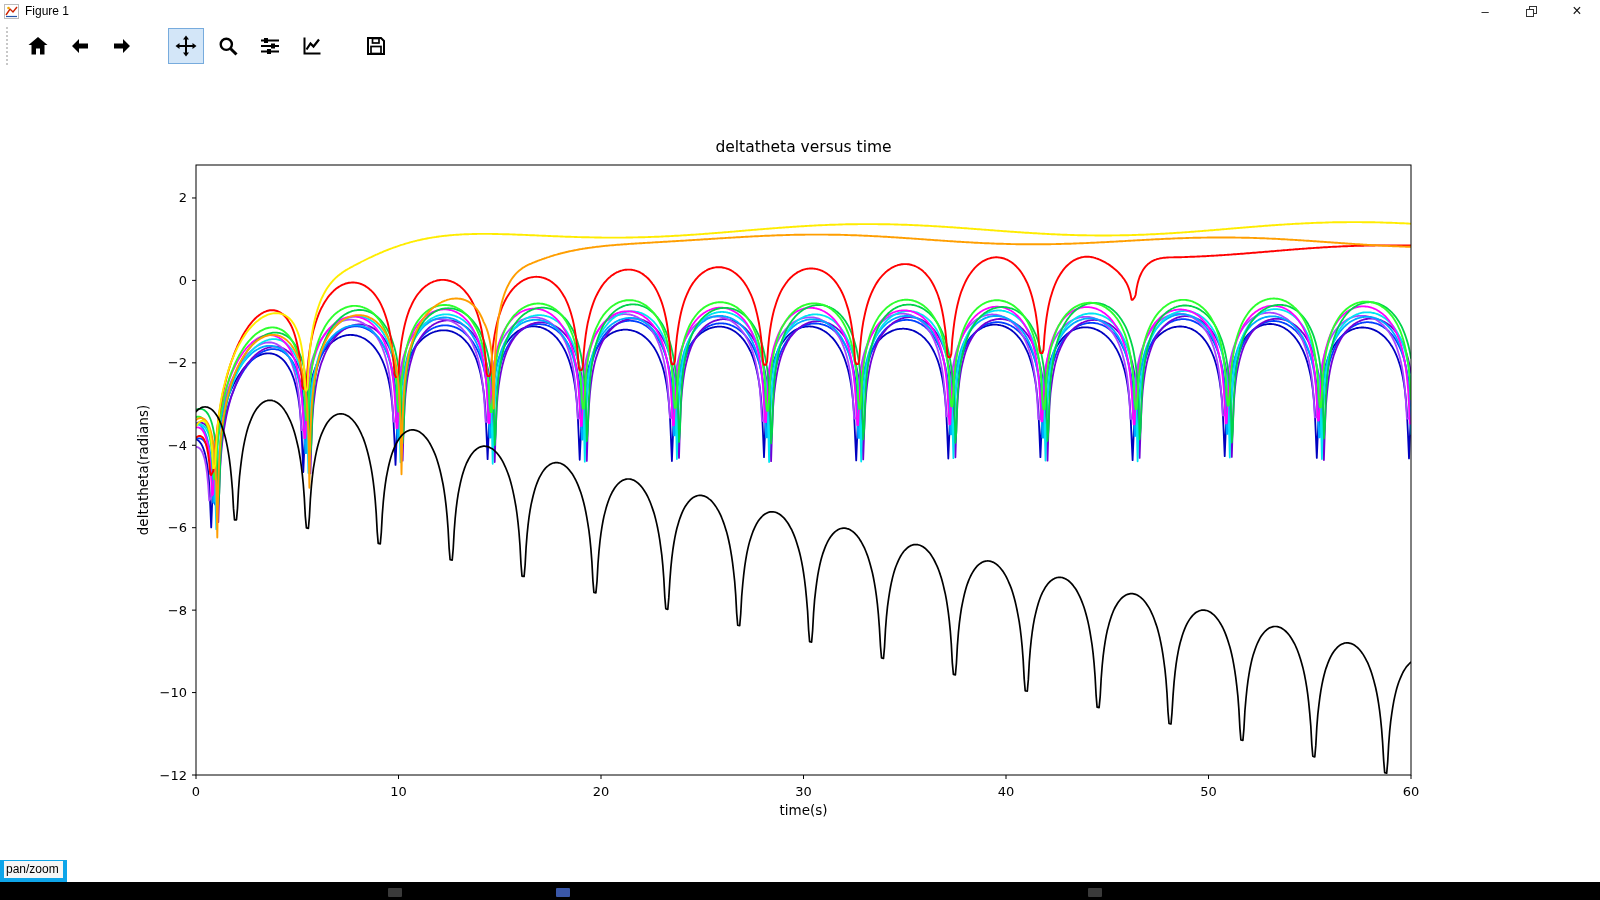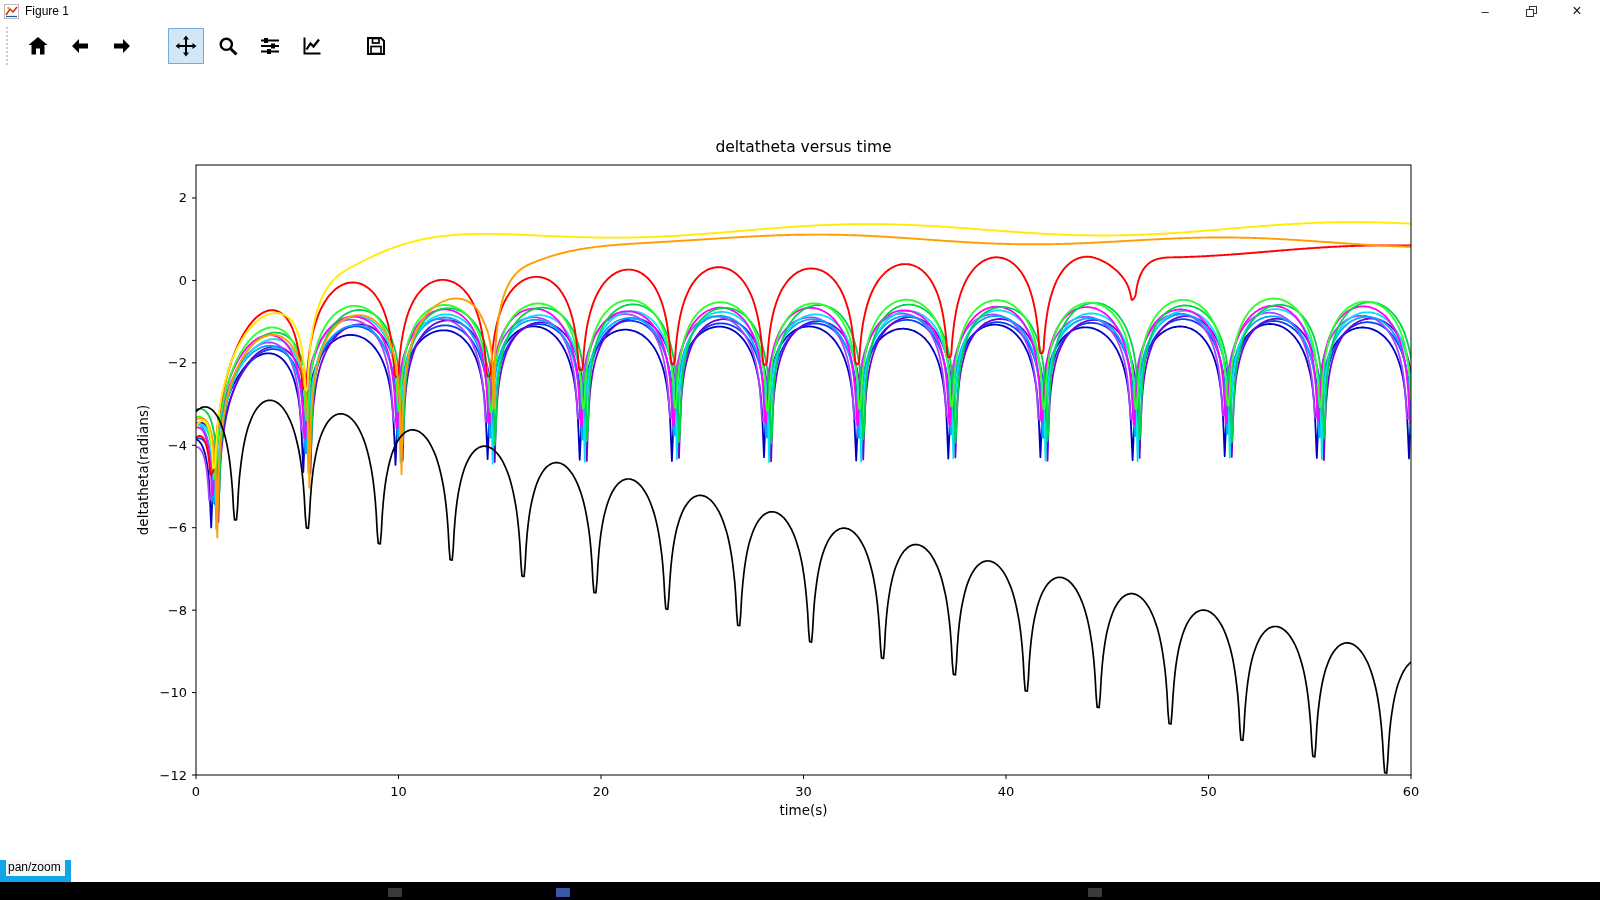--- a/index.html
+++ b/index.html
@@ -24,21 +24,21 @@
           background:transparent;border:1px solid transparent;padding:0;}
   .tb-btn.active{background:#d3e6f8;border:1px solid #77abdd;}
   .tb-gap{width:22px;}
 
   
   .canvas{height:790px;flex:0 0 790px;background:#fff;position:relative;}
   .canvas svg{display:block;}
 
   
   .statusbar{height:22px;flex:0 0 22px;background:#fff;display:flex;align-items:flex-end;}
-  .status-chip{font-size:12px;color:#000;border:6px solid #0ea5e9;background:#f6f6f6;
+  .status-chip{font-size:12px;color:#000;border:4px solid #0ea5e9;background:#f6f6f6;
                padding:1px 4px 2px 2px;line-height:14px;}
 
   
   .taskbar{height:18px;flex:0 0 18px;background:#000;position:relative;}
   .sliver{position:absolute;top:6px;height:9px;border-radius:1px;}
 </style>
 </head>
 <body>
 
 <div class="window">

